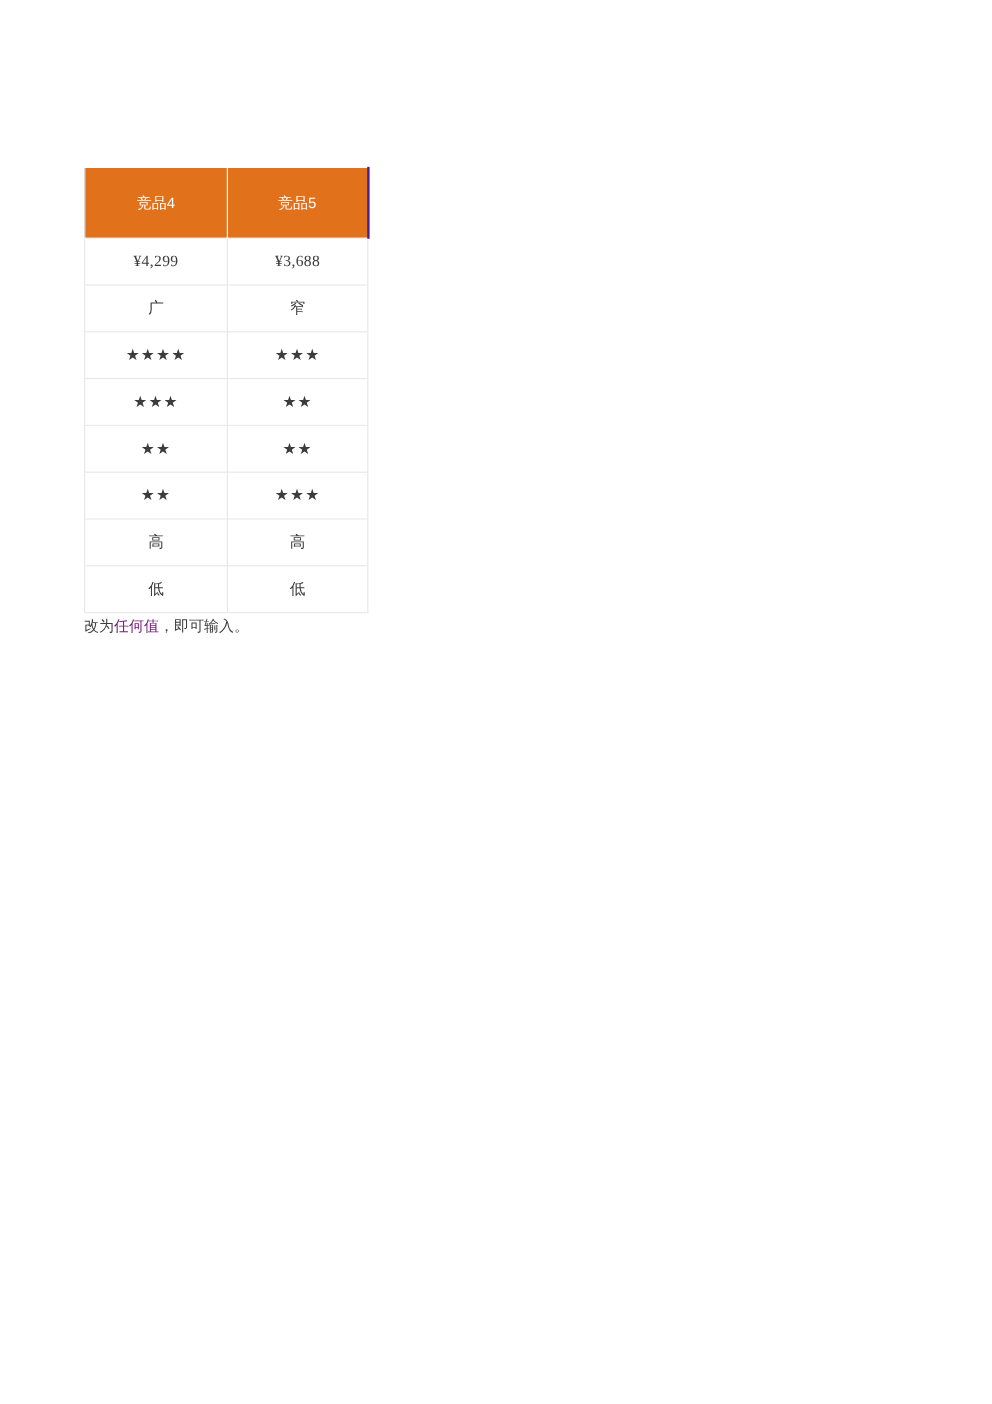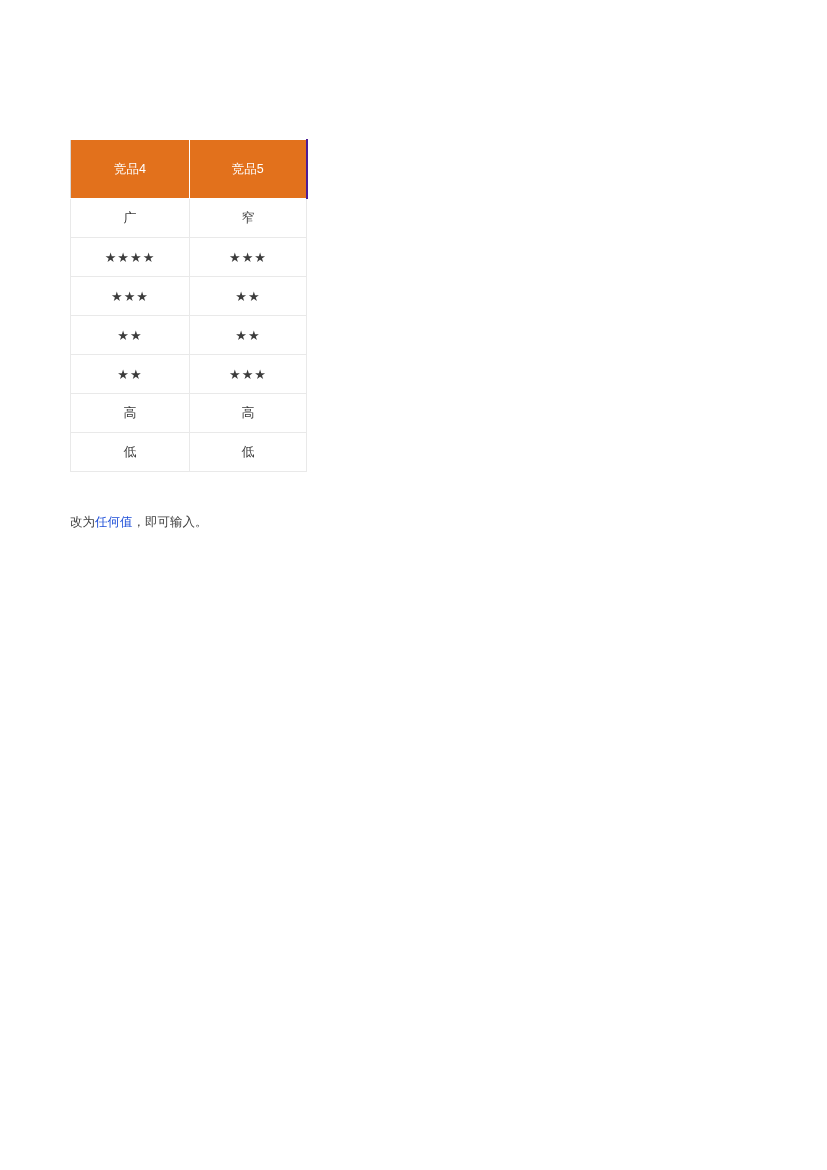--- a/index.html
+++ b/index.html
@@ -98,41 +98,45 @@
     position: absolute;
     left: 70px;
     top: 513px;
     font-size: 12.5px;
     color: #3f3f3f;
     font-family: "Liberation Sans", "DejaVu Sans", sans-serif;
     white-space: nowrap;
     line-height: 18px;
   }
   #table-note .note-highlight {
-    color: #1d4ed8;
+    color: #701a75;
   }
 </style>
 </head>
 <body>
 
 <div id="sheet">
 
   <table id="comparison-table">
     <colgroup>
       <col class="col-a">
       <col class="col-b">
     </colgroup>
     <thead>
       <tr>
         <th>竞品4</th>
         <th>竞品5</th>
       </tr>
     </thead>
     <tbody>
 
+      <tr>
+        <td class="price-cell">¥4,299</td>
+        <td class="price-cell">¥3,688</td>
+      </tr>
 
       <tr>
         <td class="text-cell">广</td>
         <td class="text-cell">窄</td>
       </tr>
 
       <tr>
         <td class="stars-cell">★★★★</td>
         <td class="stars-cell">★★★</td>
       </tr>

